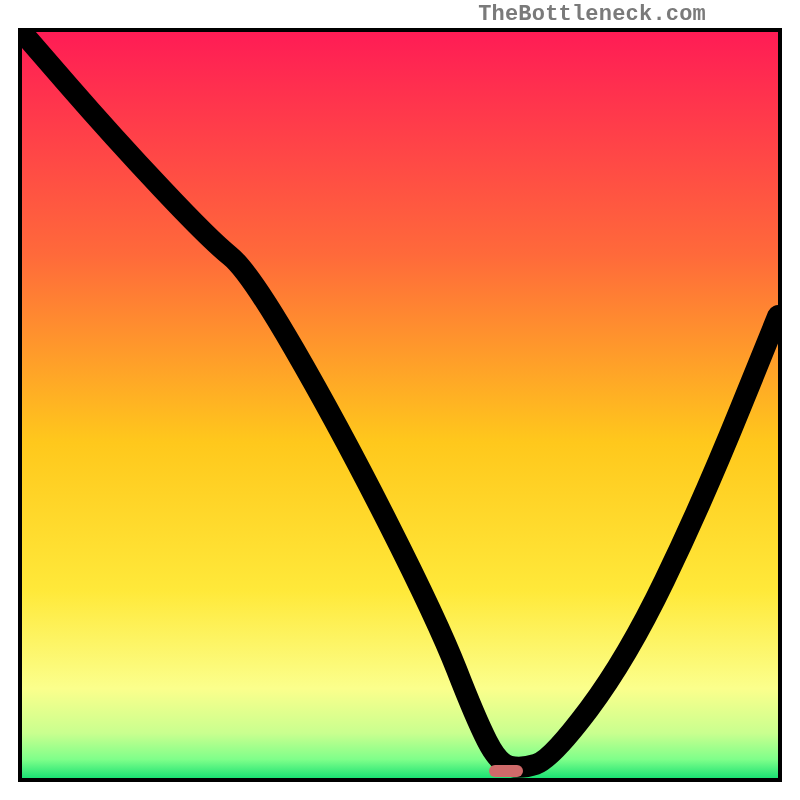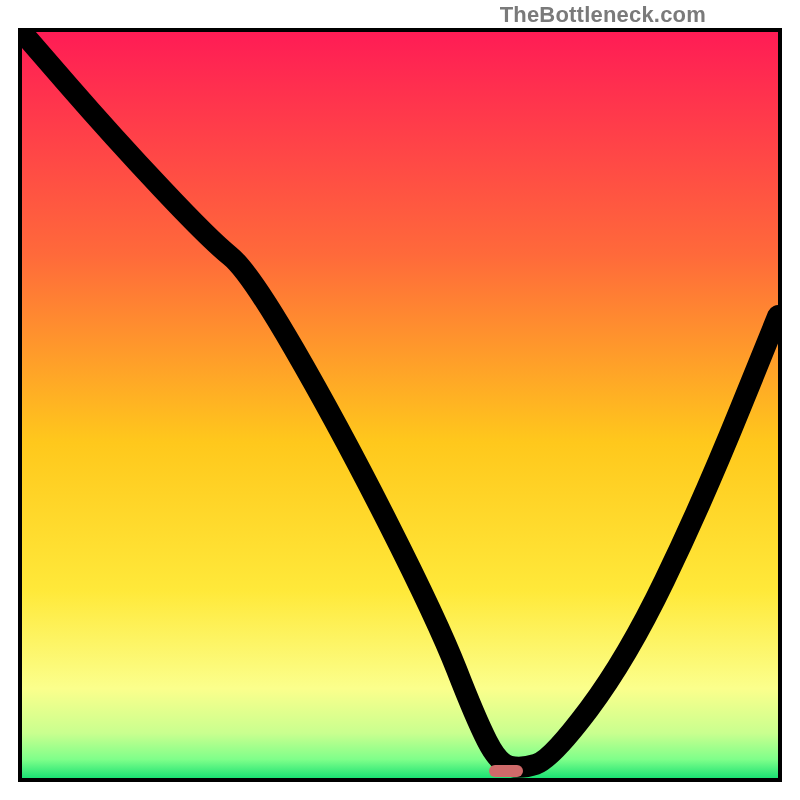--- a/index.html
+++ b/index.html
@@ -8,20 +8,21 @@
     width: 800px;
     height: 800px;
     background: #ffffff;
     font-family: Arial, Helvetica, sans-serif;
   }
   .frame {
     position: relative;
     width: 716px;
     height: 800px;
     box-sizing: border-box;
+    font-family: Liberation Mono, monospace;
   }
   .attribution {
     position: absolute;
     top: 2px;
     right: 10px;
     font-size: 22px;
     font-weight: 600;
     color: #7a7a7a;
     letter-spacing: 0.2px;
     z-index: 20;

